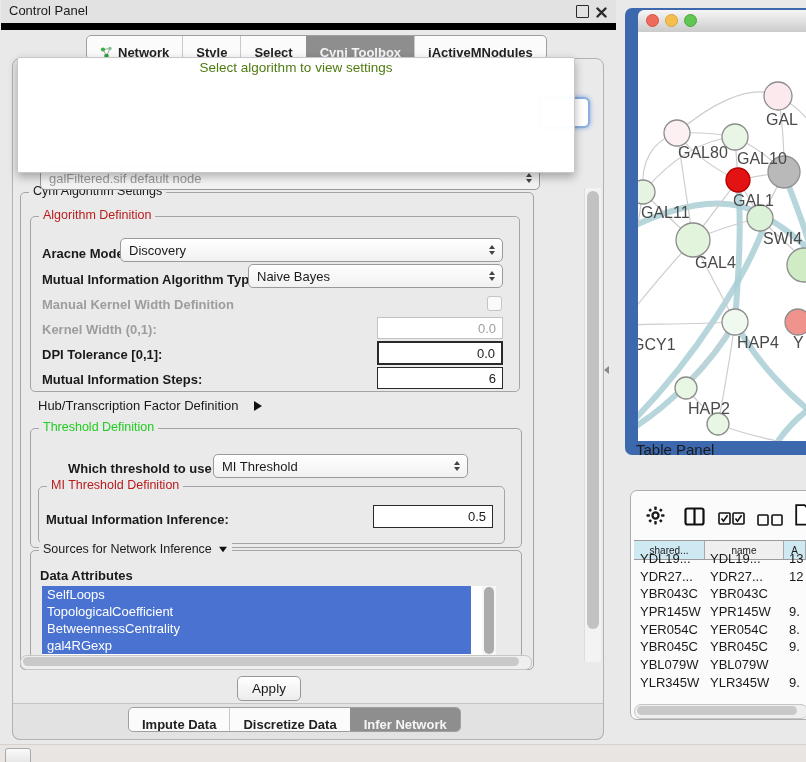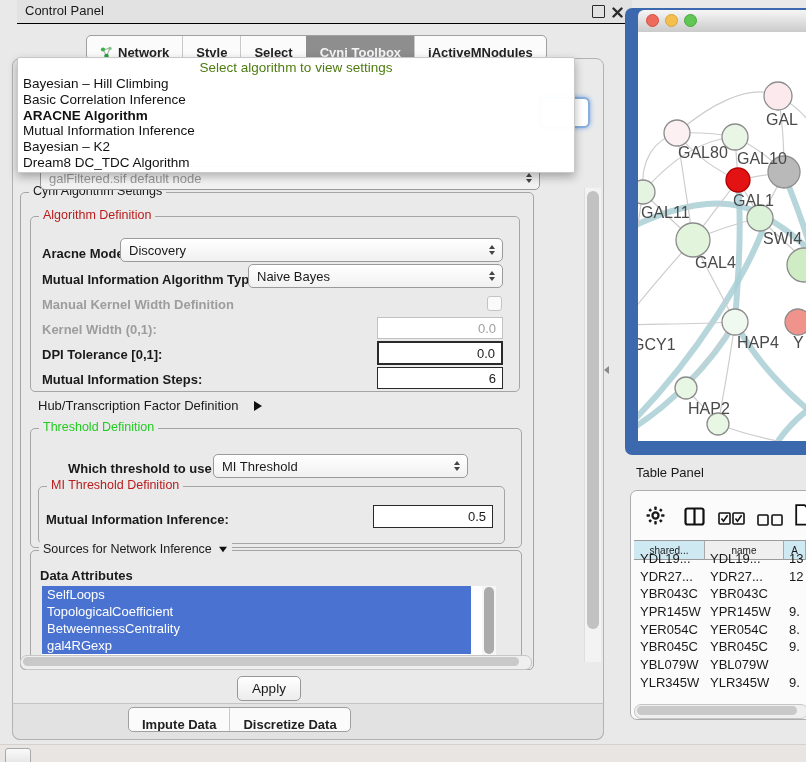--- a/index.html
+++ b/index.html
@@ -1,20 +1,20 @@
 <!DOCTYPE html>
 <html><head>
 <meta charset="utf-8">
 <style>
   html,body{margin:0;padding:0}
   body{width:806px;height:762px;overflow:hidden;position:relative;background:#e9e9e9;
        font-family:"Liberation Sans",sans-serif;color:#1a1a1a;-webkit-font-smoothing:antialiased}
   .abs{position:absolute}
   
-  #cp-titlebar{left:17px;top:8;width:615px;height:23px;background:#e2e2e2;border-bottom:1px solid #000000}
+  #cp-titlebar{left:1px;top:8;width:615px;height:23px;background:#e2e2e2;border-bottom:7px solid #000000}
   #cp-title{left:8px;top:3px;font-size:13px}
   .win-float{left:575px;top:5px;width:11px;height:11px;border:1.6px solid #2a2a2a;border-radius:1px}
   .win-close{left:595px;top:4px}
   
   .tabbar{display:flex;border:1px solid #9f9f9f;border-radius:5px;background:#fbfbfb;overflow:hidden;height:23px}
   #top-tabs{left:86px;top:35px}
   #bottom-tabs{left:128px;top:707px;z-index:8}
   .tab{display:flex;align-items:center;gap:5px;padding:16px 13px;font-size:13px;font-weight:bold;
        border-left:1px solid #c9c9c9;white-space:nowrap;color:#222}
   .tab:first-child{border-left:none}
@@ -69,21 +69,21 @@
   
   #net-frame{left:625px;top:8px;width:181px;height:447px;background:#3c69ae;border-radius:7px 0 0 7px}
   #net-titlebar{left:638px;top:10px;width:168px;height:22px;background:linear-gradient(#f6f6f6,#cbcbcb);
       border-bottom:1px solid #9a9a9a;border-top-left-radius:6px}
   .light{width:13px;height:13px;border-radius:50%;position:absolute;top:4px;box-sizing:border-box}
   .light.red{background:#ee6a5c;border:1px solid #d8503f;left:8px}
   .light.yellow{background:#f5bf4f;border:1px solid #d9a23b;left:27px}
   .light.green{background:#62c654;border:1px solid #47a83c;left:46px}
   #net-canvas{left:638px;top:32px;width:168px;height:409px;background:#fff;overflow:hidden}
   
-  #tp-title{left:636px;top:465px;font-size:13px}
+  #tp-title{left:636px;top:441px;font-size:15px}
   #tp-panel{left:630px;top:490px;width:200px;height:228px;background:#fbfbfb;border:1px solid #adadad;border-radius:7px}
   .ticon{position:absolute}
   .thead-cell{position:absolute;top:540px;height:20px;border-top:1px solid #9b9b9b;border-bottom:1px solid #9b9b9b;
       border-right:1px solid #a8a8a8;font-size:10px;display:flex;align-items:center;justify-content:center;box-sizing:border-box}
   #tbl-rows{left:634px;top:550px;width:172px;height:143px;overflow:hidden;font-size:13px}
   .trow{position:relative;height:17.7px;line-height:17.7px}
   .tcell{position:absolute;white-space:nowrap;overflow:hidden}
   .tcell.c0{left:6px;width:62px}
   .tcell.c1{left:76px;width:70px}
   .tcell.c2{left:155px;width:20px}
@@ -228,32 +228,27 @@
 
 <div class="abs" id="apply-btn">Apply</div>
 
 <div class="abs tabbar" id="bottom-tabs">
     <div class="tab">
       <span>Impute Data</span>
     </div>
     <div class="tab">
       <span>Discretize Data</span>
     </div>
+    <div class="tab sel">
+      <span>Infer Network</span>
+    </div>
   </div>
 
 <div class="abs" id="algo-popup">
   <div class="ph">Select algorithm to view settings</div>
-  <div id="algo-items">
-      <div class="mi">Bayesian – Hill Climbing</div>
-      <div class="mi">Basic Correlation Inference</div>
-      <div class="mi sel">ARACNE Algorithm</div>
-      <div class="mi">Mutual Information Inference</div>
-      <div class="mi">Bayesian – K2</div>
-      <div class="mi">Dream8 DC_TDC Algorithm</div>
-    </div>
 </div>
 
 <div class="abs" id="divider-arrow"></div>
 
 <div class="abs" id="net-frame"></div>
 <div class="abs" id="net-titlebar">
   <span class="light red"></span>
   <span class="light yellow"></span>
   <span class="light green"></span>
 </div>

